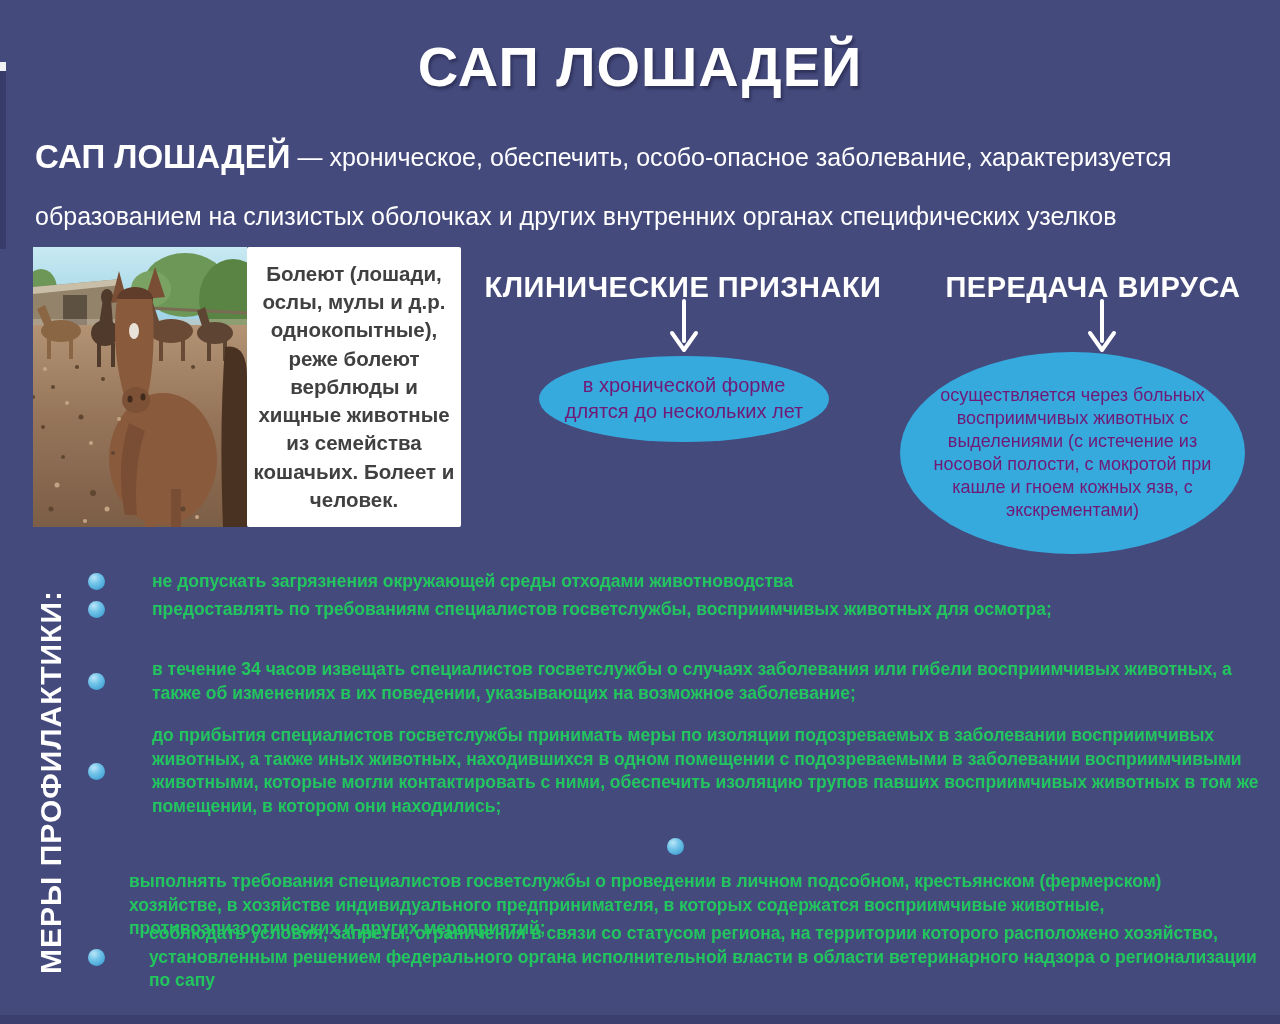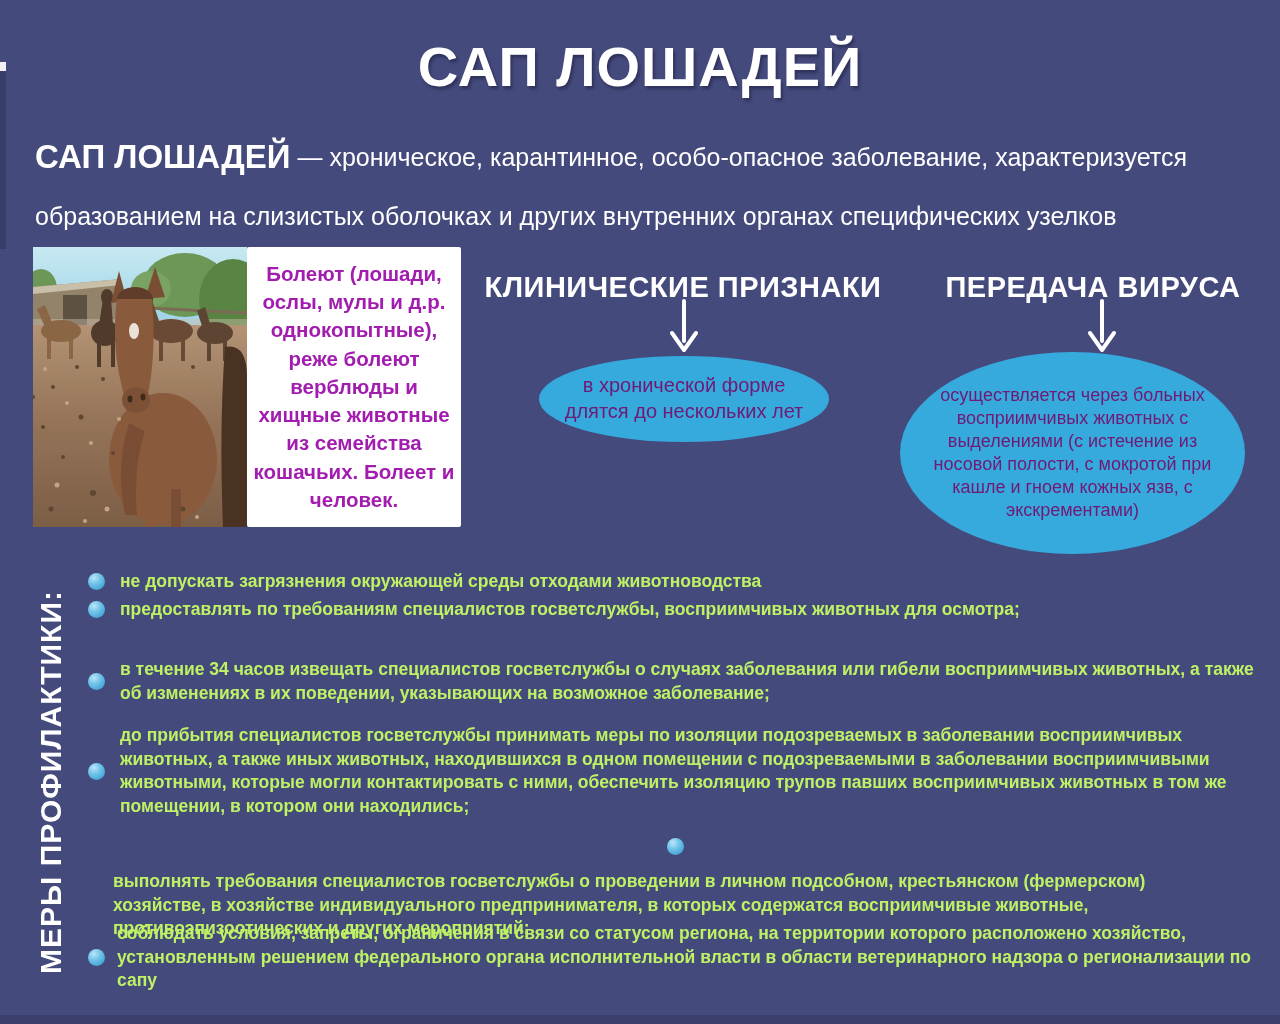--- a/index.html
+++ b/index.html
@@ -34,21 +34,21 @@
 
   
   .photo-frame { left: 33px; top: 247px; width: 214px; height: 280px; overflow: hidden; }
   .info-card {
     left: 247px; top: 247px; width: 214px; height: 280px;
     background: #ffffff; border-radius: 2px;
     display: flex; align-items: center; justify-content: center;
     padding: 8px 6px;
   }
   .info-card .card-text {
-    color: #a21caf; font-weight: bold; font-size: 20.5px;
+    color: #404040; font-weight: bold; font-size: 20.5px;
     line-height: 1.38; text-align: center;
   }
 
   
   .col-heading {
     font-size: 29px; font-weight: bold; letter-spacing: .5px;
     text-align: center; color: #ffffff; width: 420px;
   }
   .h-clinical    { left: 473px; top: 271px; }
   .h-transmission{ left: 883px; top: 271px; }
@@ -83,37 +83,37 @@
   }
   .bullet-item {
     left: 88px; width: 1175px;
     display: flex; align-items: center; gap: 15px;
   }
   .bullet-dot {
     width: 17px; height: 17px; border-radius: 50%; flex: 0 0 17px;
     background: radial-gradient(circle at 35% 28%, #b9e6f8 0%, #6fc2e8 40%, #2f95cc 100%);
   }
   .bullet-text {
-    font-size: 17.5px; font-weight: bold; line-height: 1.35; color: #bef264;
+    font-size: 17.5px; font-weight: bold; line-height: 1.35; color: #22c55e; margin-left: 32px;
   }
   .bi-1 { top: 570px; }
   .bi-2 { top: 598px; }
   .bi-3 { top: 658px; }
   .bi-4 { top: 724px; }
   .bi-5 { top: 838px; flex-direction: column; }
   .bi-6 { top: 922px; gap: 12px; }
   .bi-4 .bullet-text, .bi-5 .bullet-text { max-width: 1125px; }
 </style>
 </head>
 <body>
 
 <h1 class="abs main-title">САП ЛОШАДЕЙ</h1>
 
 <div class="abs intro">
-  <div><span class="lead">САП ЛОШАДЕЙ</span><span class="rest"> — хроническое, карантинное, особо-опасное заболевание, характеризуется</span></div>
+  <div><span class="lead">САП ЛОШАДЕЙ</span><span class="rest"> — хроническое, обеспечить, особо-опасное заболевание, характеризуется</span></div>
   <div class="line2">образованием на слизистых оболочках и других внутренних органах специфических узелков</div>
 </div>
 
 <div class="abs edge-notch"></div>
 <div class="abs edge-strip"></div>
 <div class="abs bottom-strip"></div>
 
 <div class="abs photo-frame">
   <svg width="214" height="280" viewBox="0 0 214 280">
     <defs>

